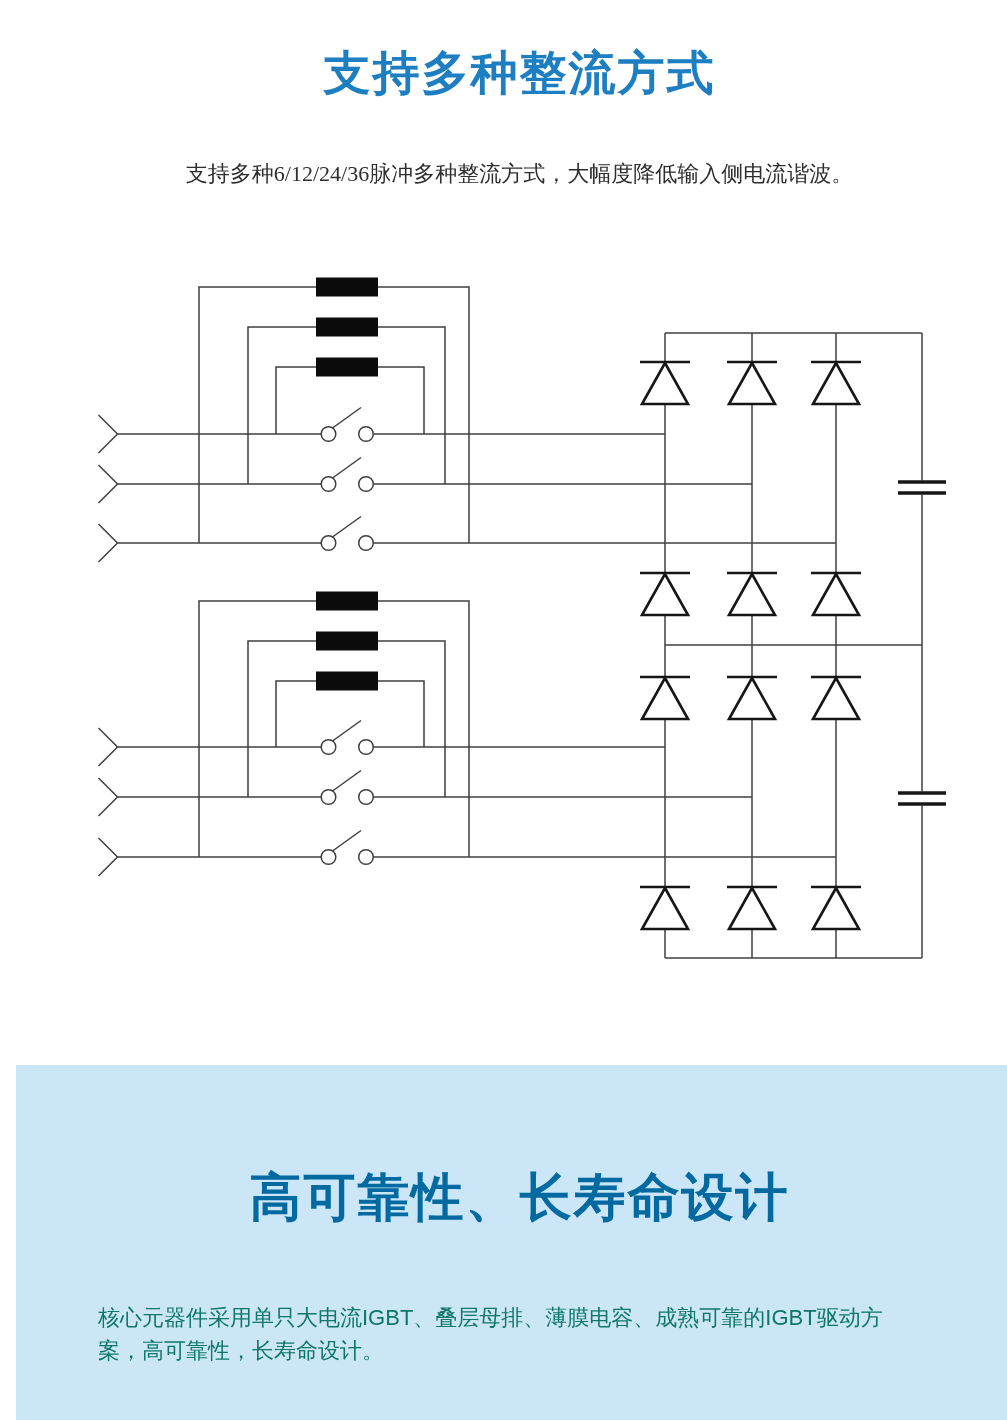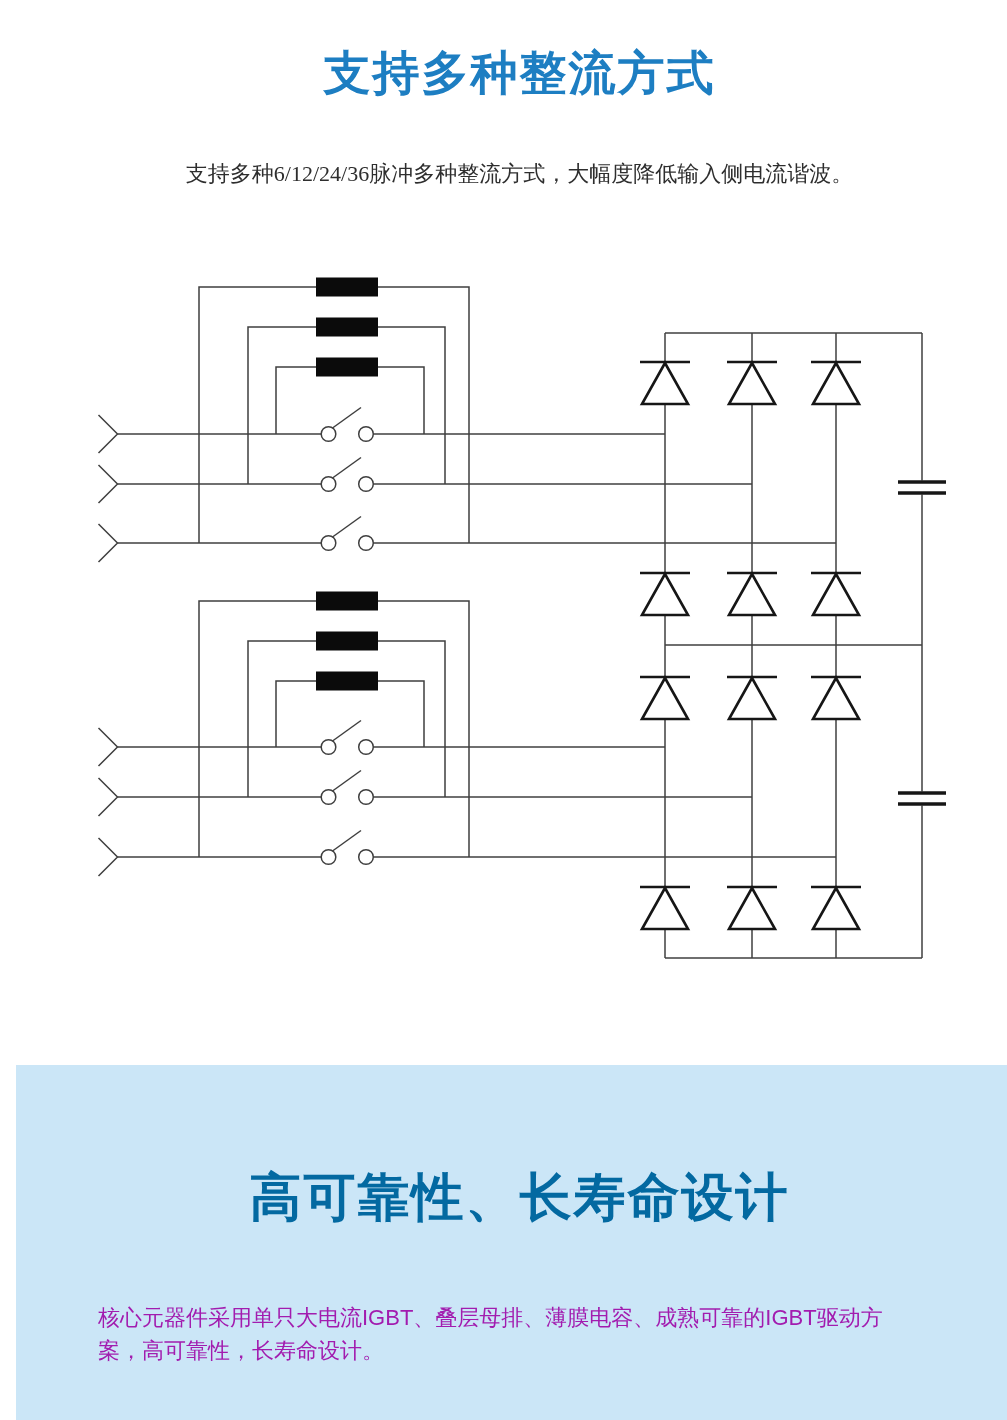--- a/index.html
+++ b/index.html
@@ -21,21 +21,21 @@
     position:absolute; top:1065px; left:0; width:1007px; height:355px;
     background:#cbe6f7;
   }
   .rel-title {
     position:absolute; top:104px; left:0; width:100%; margin:0;
     text-align:center; font-size:52px; line-height:56px; font-weight:bold;
     color:#0369a1; letter-spacing:2px;
   }
   .rel-desc {
     position:absolute; top:236px; left:82px; width:872px; margin:0;
-    font-size:22px; line-height:33px; color:#a21caf; white-space:pre-wrap;
+    font-size:22px; line-height:33px; color:#0f766e; white-space:pre-wrap;
   }
 </style>
 </head>
 <body>
 
 <div class="page">
 
   <h1 class="hero-title">支持多种整流方式</h1>
   <p class="hero-desc">支持多种6/12/24/36脉冲多种整流方式，大幅度降低输入侧电流谐波。</p>
 

